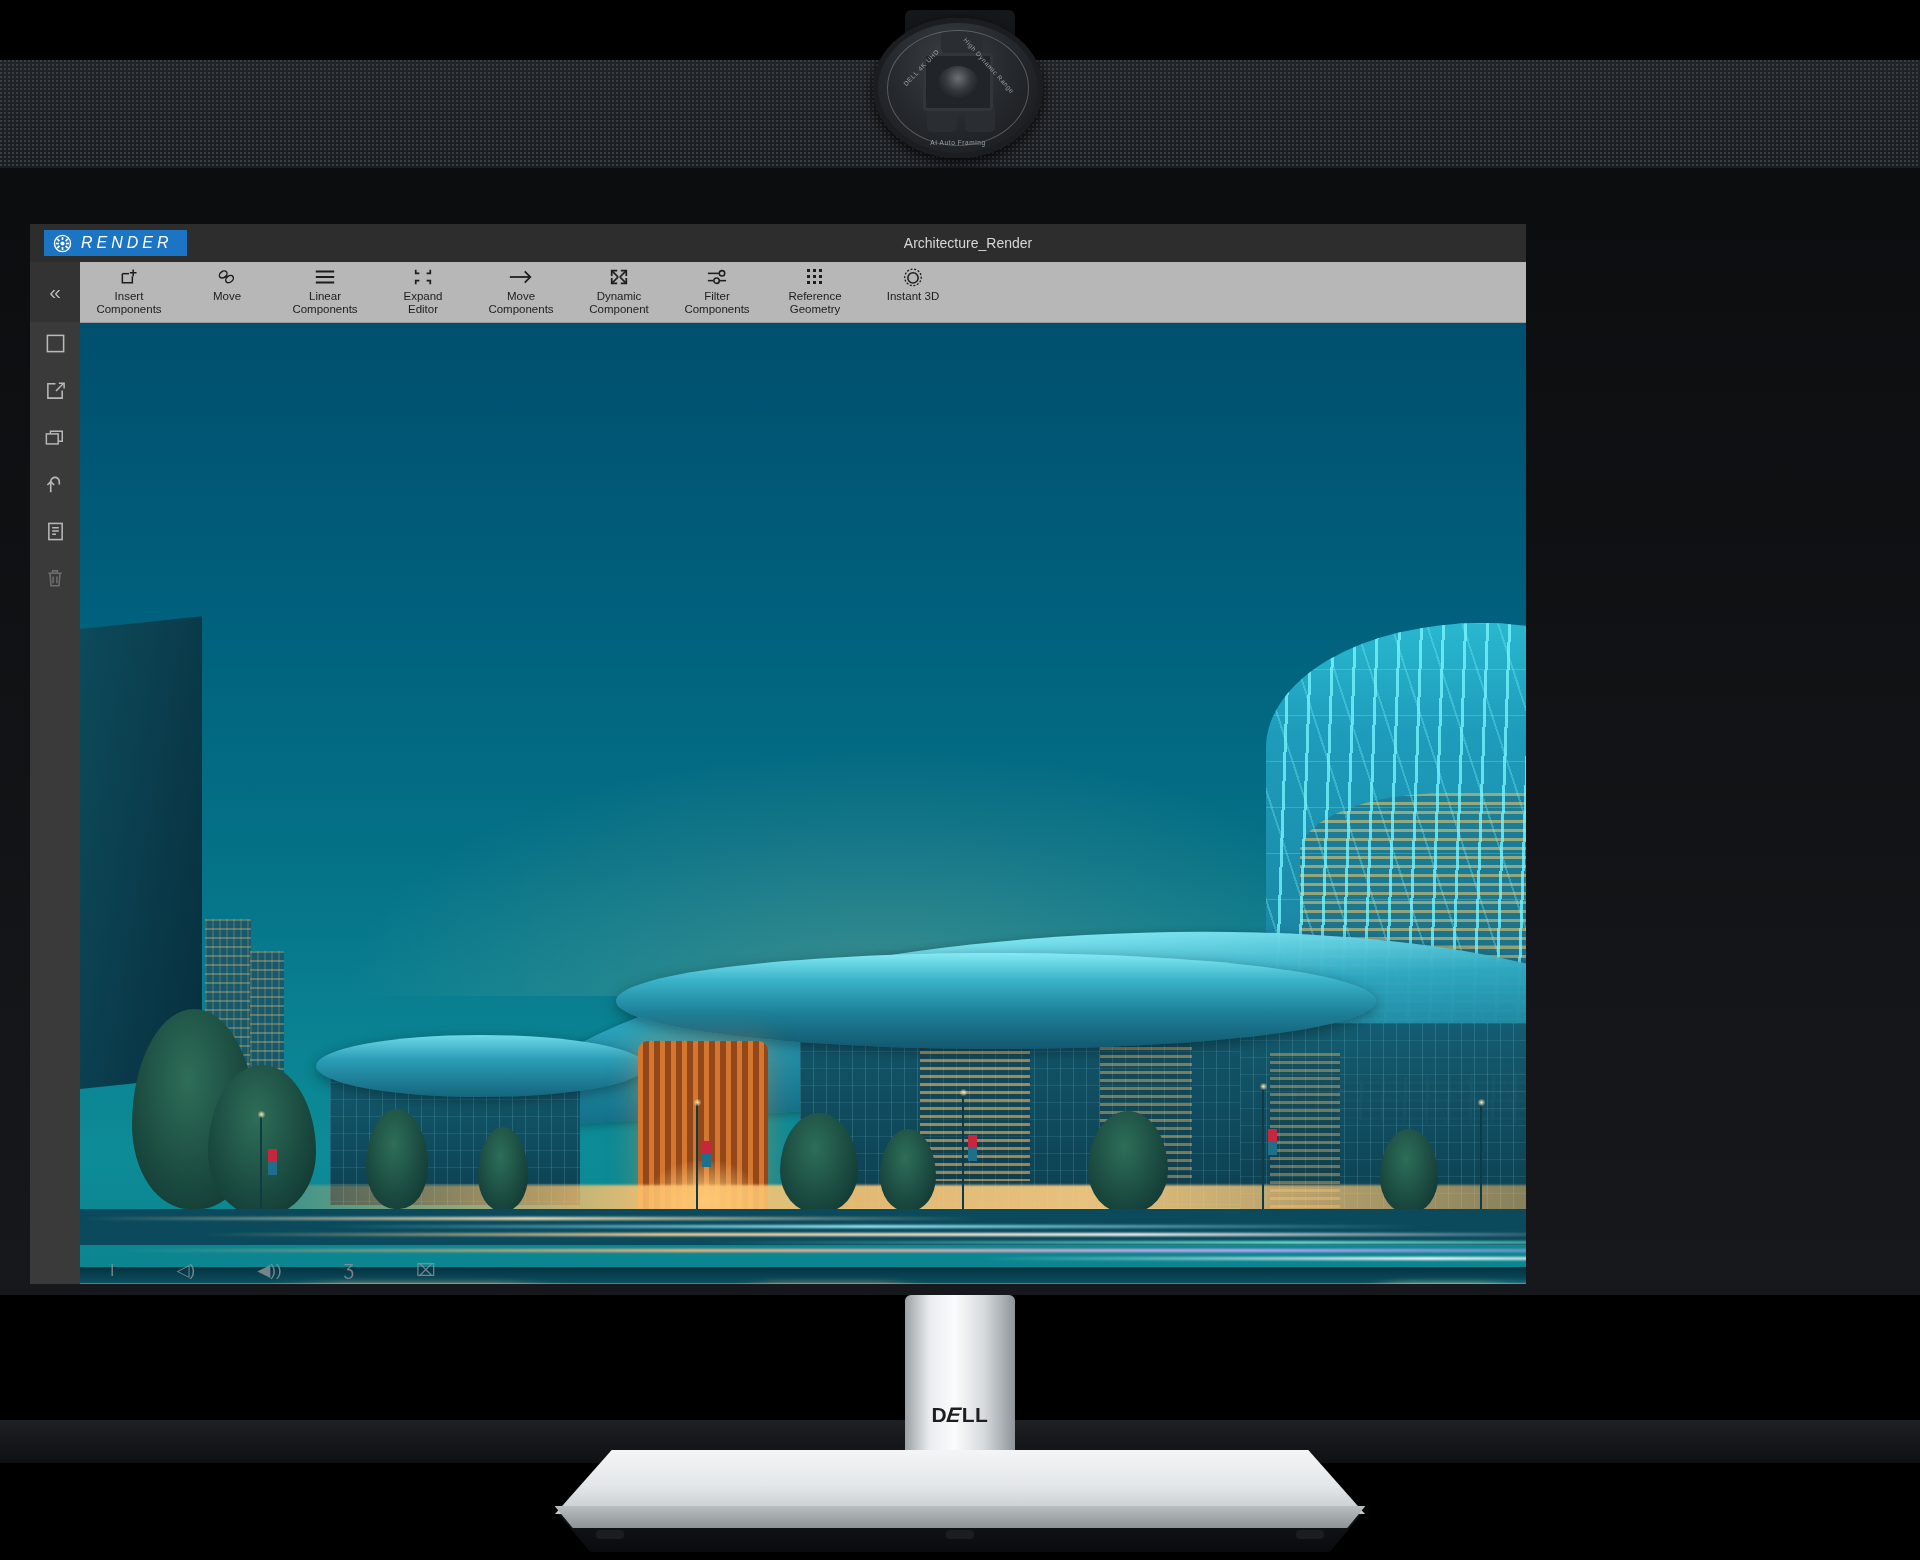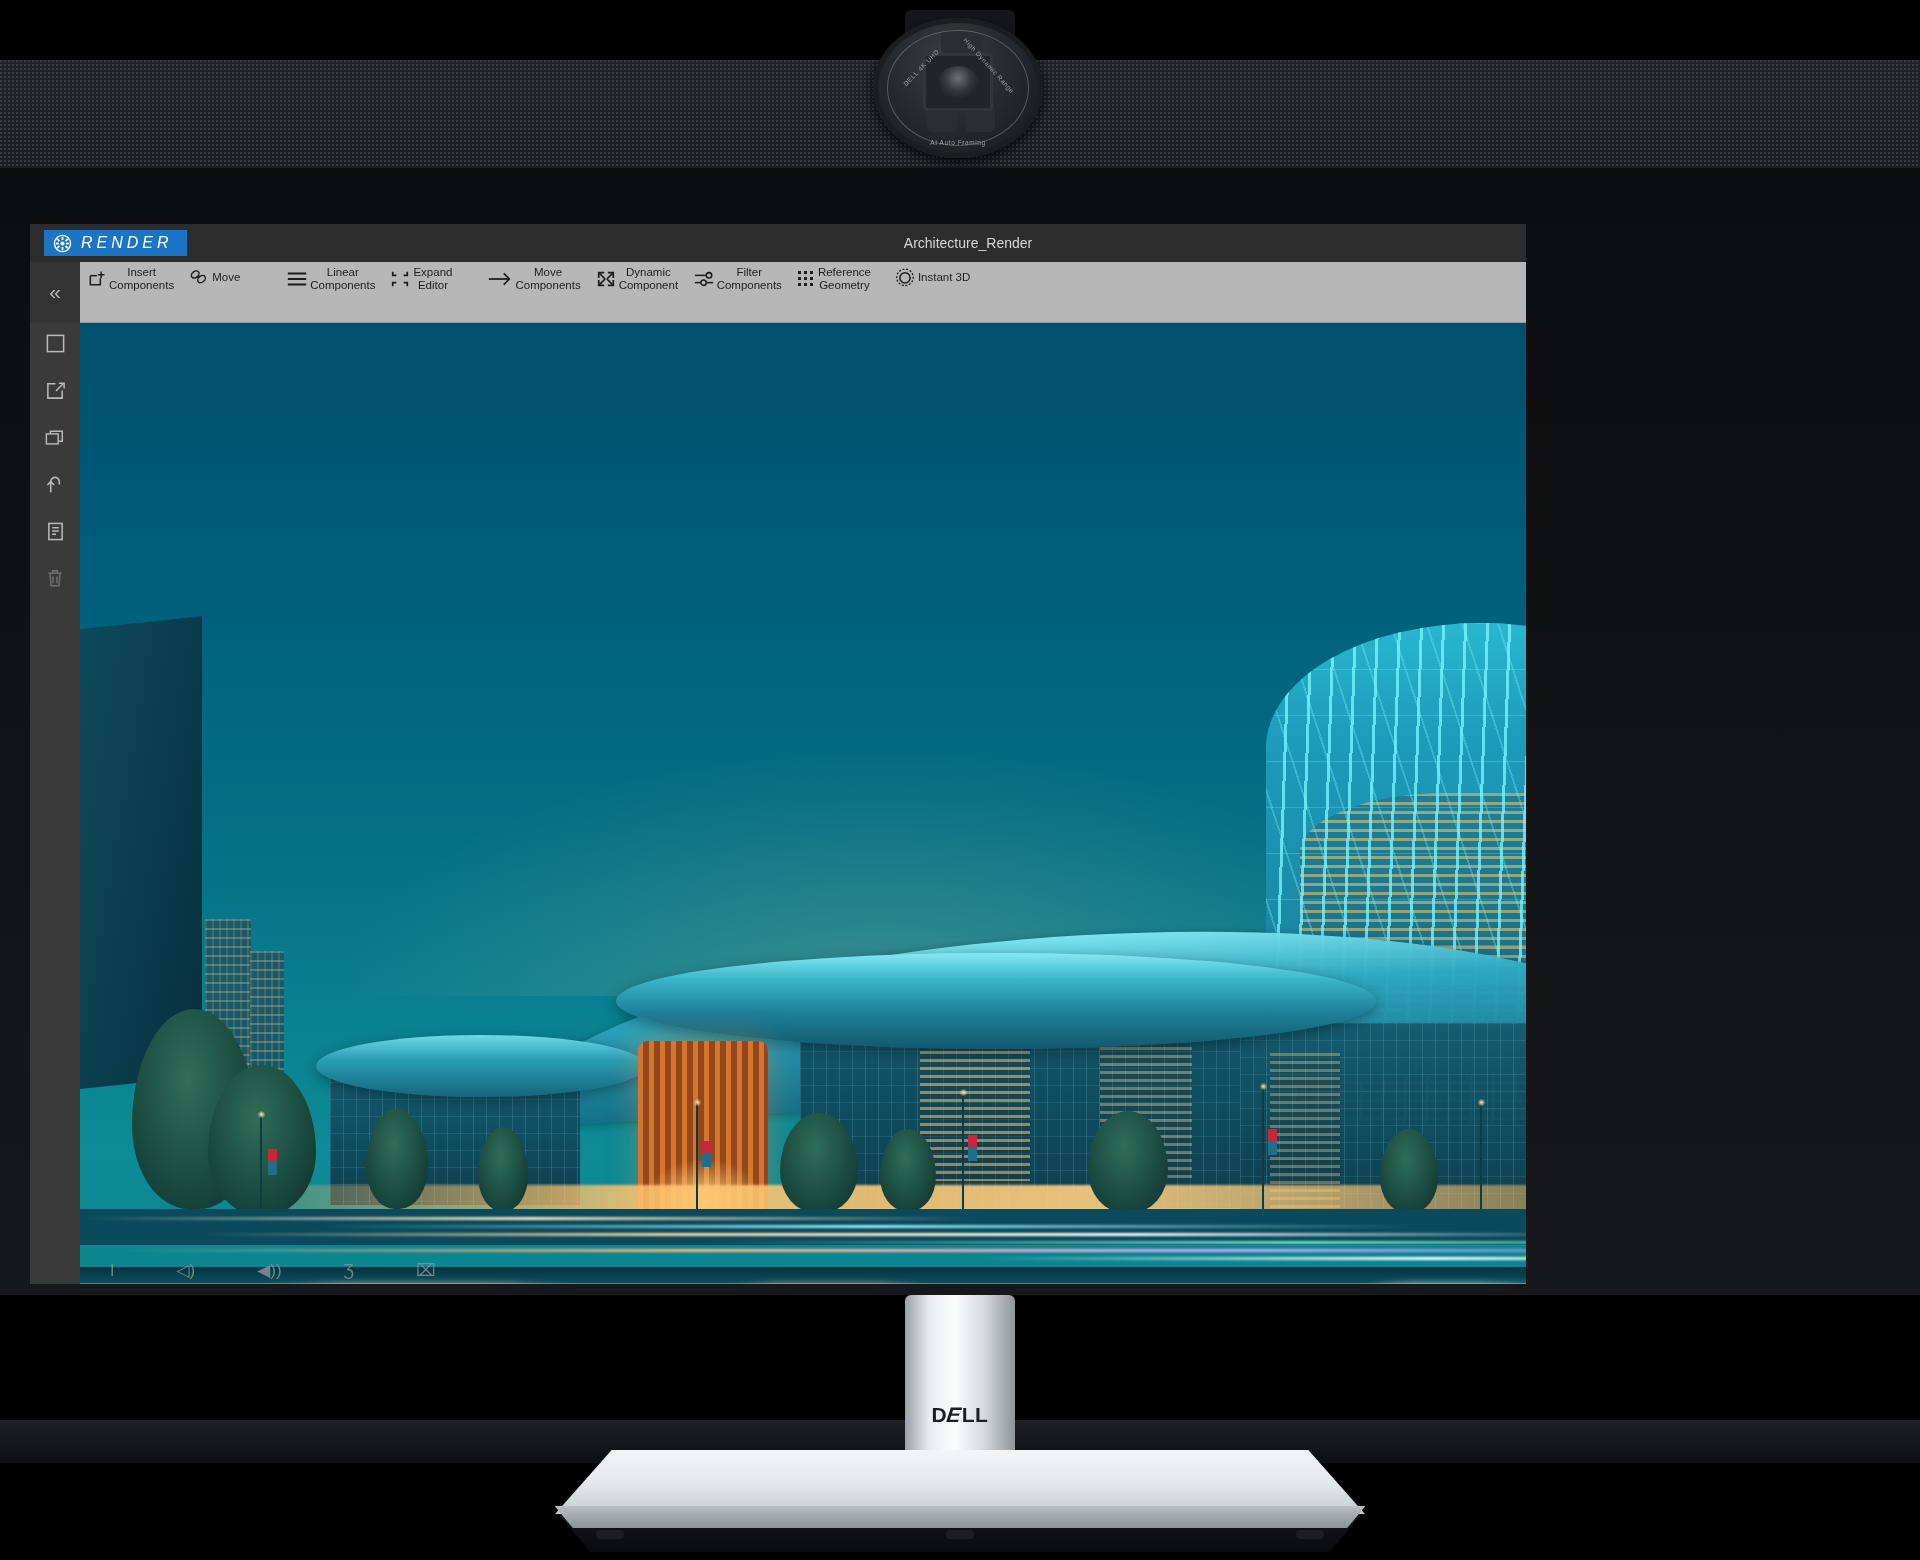--- a/index.html
+++ b/index.html
@@ -89,21 +89,21 @@
   .win-title{position:absolute;left:0;right:0;text-align:center;color:#d7d7d7;font-size:14px;pointer-events:none;}
   .tb-right{margin-left:auto;display:flex;align-items:center;gap:0;padding-right:10px;}
   .searchbox{width:228px;height:21px;background:#464646;border:1px solid #555;display:flex;align-items:center;justify-content:flex-end;padding-right:7px;margin-right:18px;}
   .search-glass{width:11px;height:11px;border:1.6px solid #c8c8c8;border-radius:50%;position:relative;}
   .search-glass::after{content:"";position:absolute;right:-5px;bottom:-4px;width:6px;height:1.6px;background:#c8c8c8;transform:rotate(45deg);}
   .win-btn{width:38px;height:38px;display:flex;align-items:center;justify-content:center;color:#dcdcdc;font-size:21px;}
 
   
   .ribbon{position:absolute;left:0;top:38px;width:1876px;height:60px;background:#b7b7b7;border-bottom:1px solid #9b9b9b;}
   .ribbon-inner{position:absolute;left:50px;top:0;display:flex;height:60px;align-items:flex-start;}
-  .tool{min-width:84px;padding:4px 7px 0;display:flex;flex-direction:row;align-items:center;gap:2px;}
+  .tool{min-width:84px;padding:4px 7px 0;display:flex;flex-direction:column;align-items:center;gap:2px;}
   .tool .glyph{height:22px;display:flex;align-items:center;justify-content:center;color:#1d1d1d;}
   .tool .lbl{color:#1d1d1d;font-size:11.5px;line-height:12.5px;text-align:center;white-space:pre-line;}
 
   
   .sidebar{position:absolute;left:0;top:38px;width:50px;height:1022px;background:#3a3a3a;}
   .sb-collapse{height:60px;display:flex;align-items:center;justify-content:center;color:#b9b9b9;font-size:21px;background:#333;}
   .sb-item{height:47px;display:flex;align-items:center;justify-content:center;color:#b9b9b9;}
   .sb-item.dim{color:#6d6d6d;}
 
   

